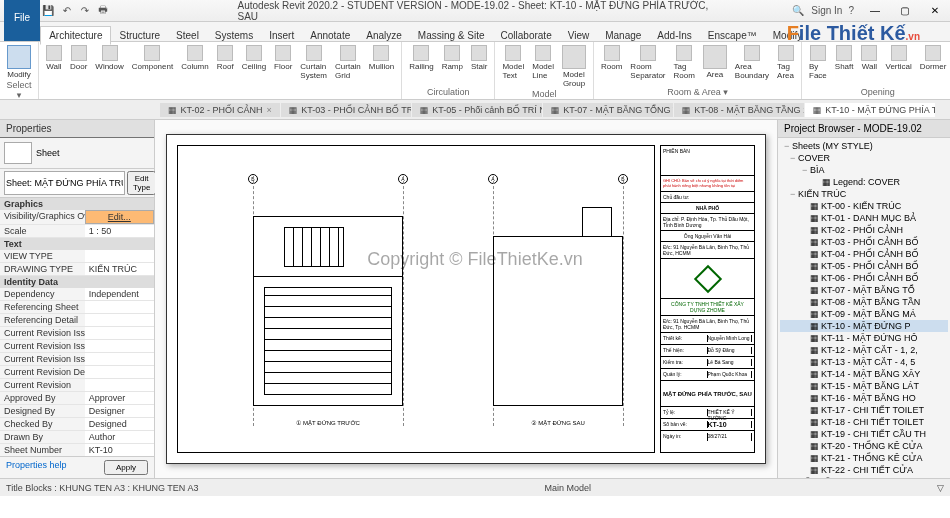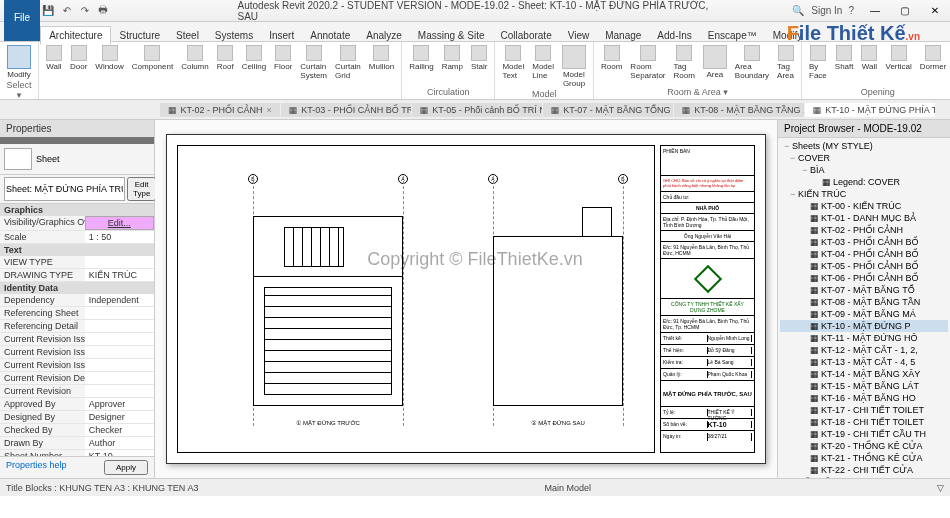--- a/index.html
+++ b/index.html
@@ -36,32 +36,32 @@
 .doctabs { height:20px; background:#eee; display:flex; align-items:center; padding-left:160px; gap:1px; border-bottom:1px solid #ccc; overflow:hidden; }
 .doctab { background:#ddd; padding:2px 8px; font-size:9px; color:#444; display:flex; gap:4px; align-items:center; max-width:130px; white-space:nowrap; overflow:hidden; }
 .doctab.active { background:#fff; }
 .doctab .x { color:#888; }
 
 
 .main { display:flex; height:358px; }
 
 
 .props { width:155px; background:#f4f4f4; border-right:1px solid #ccc; display:flex; flex-direction:column; font-size:9px; }
-.props .hdr { padding:3px 6px; background:#e0e0e0; color:#333; font-size:10px; border-bottom:7px solid #737373; }
+.props .hdr { padding:3px 6px; background:#e0e0e0; color:#333; font-size:10px; border-bottom:1px solid #737373; }
 .props .typeblk { padding:4px; display:flex; gap:4px; align-items:center; border-bottom:1px solid #ccc; }
 .props .typeblk .thumb { width:28px; height:22px; background:#fff; border:1px solid #aaa; }
 .props .instrow { display:flex; padding:2px 4px; gap:2px; border-bottom:1px solid #ccc; }
 .props .instrow input { flex:1; font-size:9px; border:1px solid #aaa; padding:1px; }
 .props .instrow button { font-size:8px; padding:1px 4px; }
 .props .pgrid { flex:1; overflow:auto; }
 .props .pgrid .sect { background:#ddd; padding:1px 4px; font-weight:bold; color:#333; }
 .props .pgrid .row { display:flex; border-bottom:1px solid #e5e5e5; }
 .props .pgrid .row .k { width:55%; padding:1px 4px; color:#333; overflow:hidden; white-space:nowrap; }
 .props .pgrid .row .v { width:45%; padding:1px 4px; background:#fff; color:#333; overflow:hidden; white-space:nowrap; }
-.props .pgrid .row .v.btn { background:#f0abfc; border:1px solid #aaa; text-align:center;text-decoration:underline; }
+.props .pgrid .row .v.btn { background:#fdba74; border:1px solid #aaa; text-align:center;text-decoration:underline; }
 .props .foot { padding:3px 6px; display:flex; justify-content:space-between; border-top:1px solid #ccc; }
 .props .foot span { color:#06c; }
 .props .foot button { font-size:8px; padding:1px 10px; }
 
 
 .canvas { flex:1; background:#fafafa; position:relative; display:flex; align-items:center; justify-content:center; }
 .sheet { width:600px; height:330px; background:#fff; border:1px solid #333; box-shadow:2px 2px 6px rgba(0,0,0,.3); position:relative; }
 .sheet .inner { position:absolute; inset:10px 110px 10px 10px; border:1px solid #000; }
 .sheet .tblock { position:absolute; top:10px; right:10px; bottom:10px; width:95px; border:1px solid #000; font-size:5px; display:flex; flex-direction:column; }
 .tblock .trow { border-bottom:1px solid #000; padding:2px; flex-shrink:0; }
@@ -377,21 +377,21 @@
         <div class="row">
           <div class="k">Approved By</div>
           <div class="v">Approver</div>
         </div>
         <div class="row">
           <div class="k">Designed By</div>
           <div class="v">Designer</div>
         </div>
         <div class="row">
           <div class="k">Checked By</div>
-          <div class="v">Checker</div>
+          <div class="v">Designed</div>
         </div>
         <div class="row">
           <div class="k">Drawn By</div>
           <div class="v">Author</div>
         </div>
         <div class="row">
           <div class="k">Sheet Number</div>
           <div class="v">KT-10</div>
         </div>
       </div>

